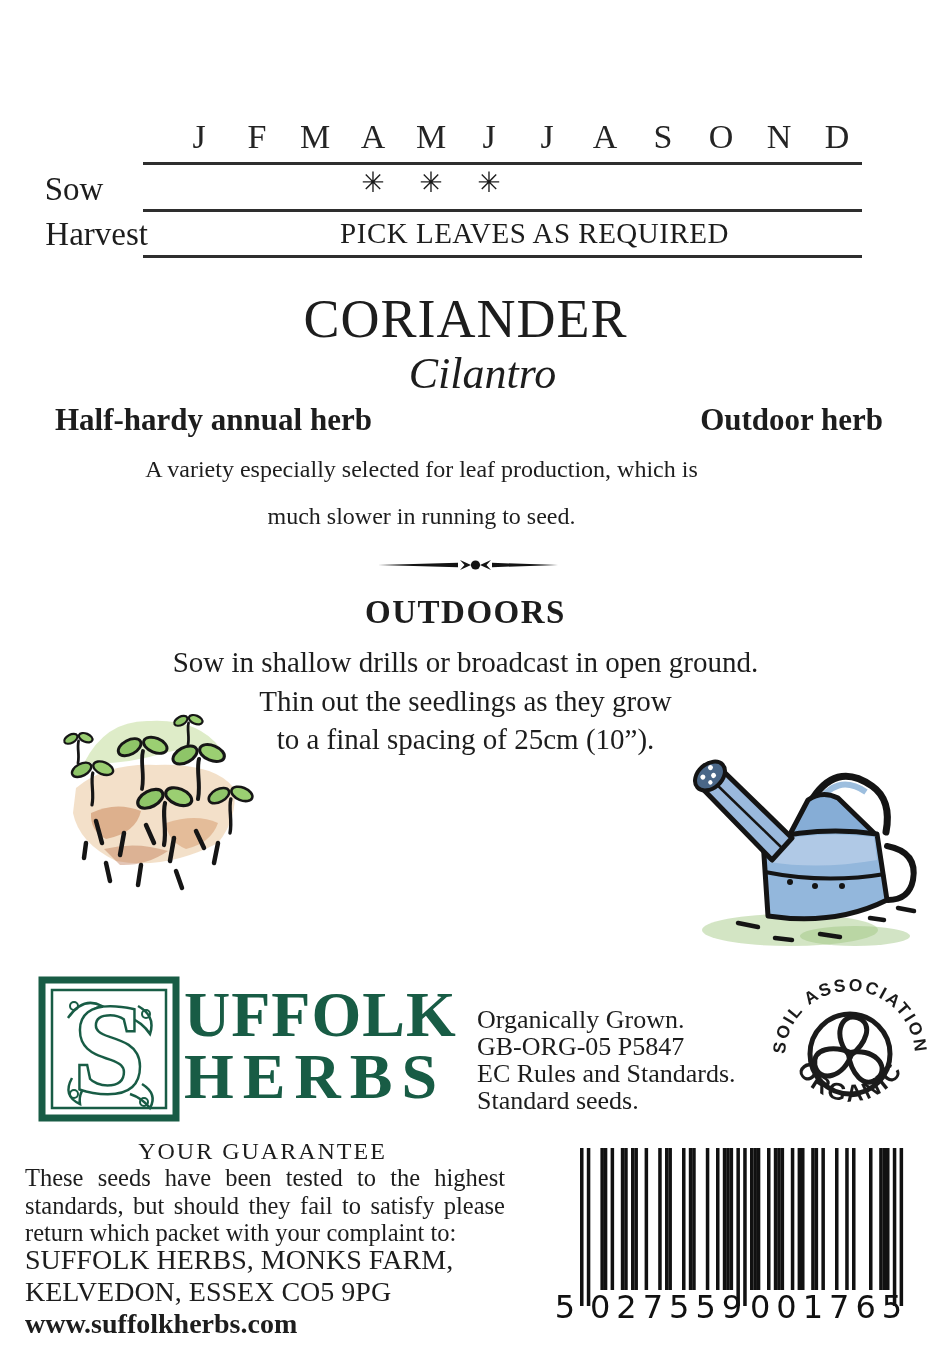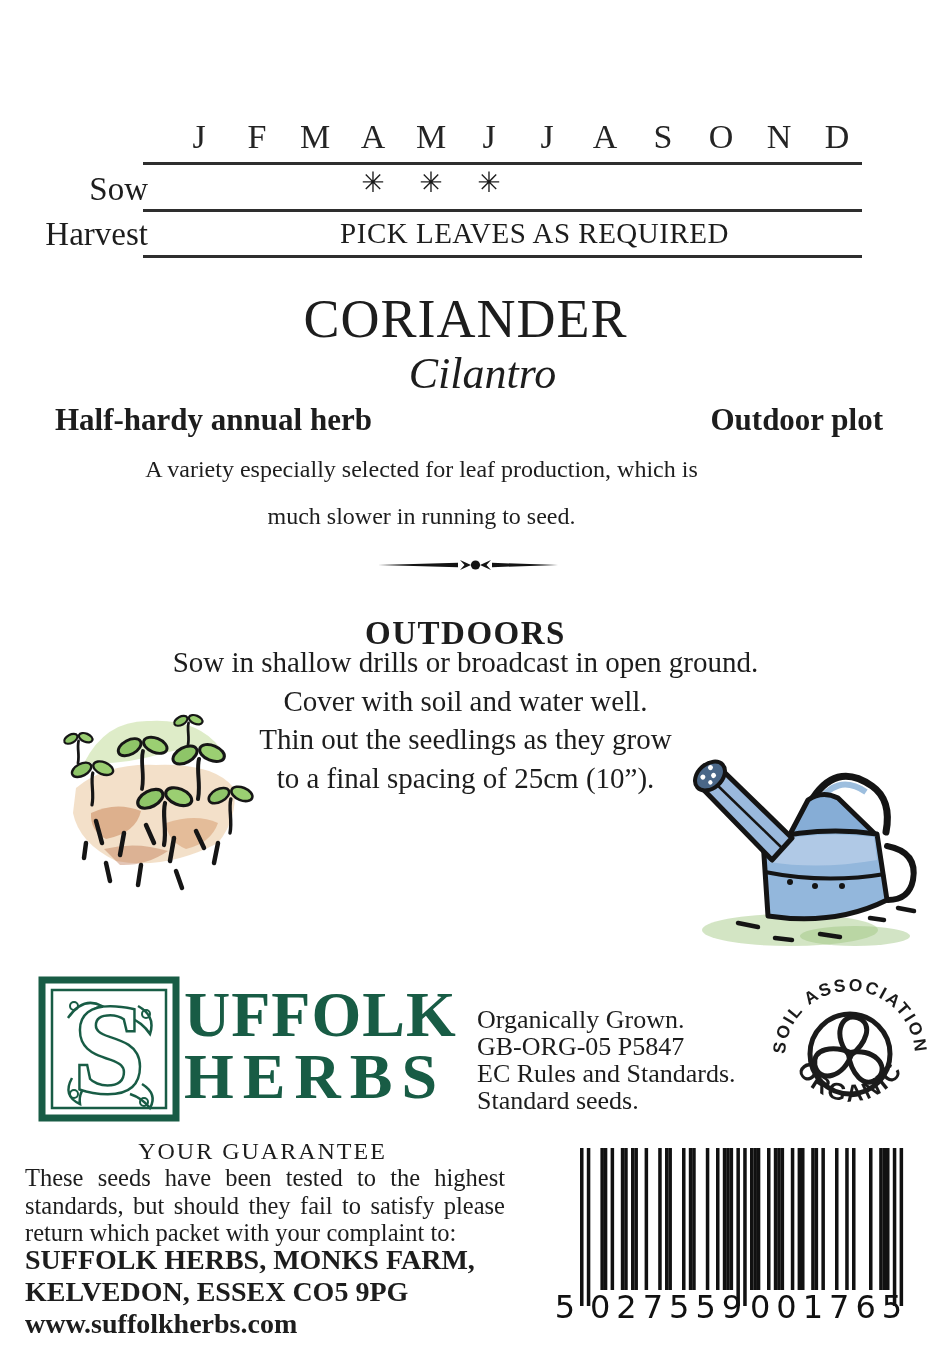--- a/index.html
+++ b/index.html
@@ -11,53 +11,53 @@
   .center{text-align:center;}
 
   
   #cal-months{left:170px;top:118px;width:696px;display:flex;}
   #cal-months .cal-cell{flex:1;text-align:center;font-size:34px;color:#242424;}
   #cal-marks{left:170px;top:166px;width:696px;display:flex;}
   #cal-marks .cal-cell{flex:1;text-align:center;font-size:28px;
     font-family:"DejaVu Sans",sans-serif;color:#1a1a1a;}
   .rule{left:143px;width:719px;height:2.5px;background:#2e2e2e;}
   #rule1{top:162px;} #rule2{top:209px;} #rule3{top:255px;}
-  #sow-label{left:0;top:171px;width:148px;text-align:right;font-size:33px;}
+  #sow-label{left:0;top:171px;width:148px;text-align:center;font-size:33px;}
   #harvest-label{left:0;top:216px;width:148px;text-align:right;font-size:33px;}
   #harvest-text{left:143px;top:217px;width:719px;text-align:center;font-size:29px;letter-spacing:.5px;padding-left:32px;}
 
   
   #title{left:0;top:288px;width:931px;font-size:54px;letter-spacing:1px;}
   #subtitle{left:0;top:348px;width:931px;font-size:44px;font-style:italic;padding-left:17px;}
   #descriptors{left:55px;top:402px;width:828px;display:flex;justify-content:space-between;
     font-size:31px;font-weight:bold;}
   #description{left:0;top:446px;width:843px;font-size:24px;line-height:47px;}
   #divider{left:378px;top:556px;}
 
   
-  #outdoors-heading{left:0;top:594px;width:931px;font-size:33px;font-weight:bold;letter-spacing:1.5px;margin-top:21px;}
+  #outdoors-heading{left:0;top:594px;width:931px;font-size:33px;font-weight:bold;letter-spacing:1.5px;}
   #instructions{left:0;top:643px;width:931px;font-size:29px;line-height:38.5px;}
 
   
   #seedlings{left:46px;top:693px;}
   #watering-can{left:670px;top:748px;}
 
   
   #logo-tile{left:38px;top:976px;}
   #logo-words{left:184px;top:984px;line-height:62px;color:var(--brand,#185c45);
     font-weight:bold;}
   #logo-word-top{font-size:64px;letter-spacing:1px;}
   #logo-word-bottom{font-size:64px;letter-spacing:9px;}
   #organic-info{left:477px;top:1006px;font-size:26px;line-height:27px;}
   #soil-roundel{left:770px;top:974px;}
 
   
   #guarantee-heading{left:10px;top:1138px;width:505px;text-align:center;font-size:24px;letter-spacing:2px;}
   #guarantee-body{left:25px;top:1164px;width:480px;font-size:24.5px;line-height:27.5px;text-align:justify;}
-  #address{left:25px;top:1244px;font-size:28px;font-weight:bold;line-height:31.5px;}
+  #address{left:25px;top:1244px;font-size:28px;font-weight:normal;line-height:31.5px;}
   #website{left:25px;top:1308px;font-size:28px;font-weight:bold;}
 
   
   #barcode{left:545px;top:1144px;width:385px;height:205px;}
   #barcode svg{position:absolute;left:0;top:0;}
   #barcode .bc-digit{position:absolute;font-family:"DejaVu Sans",sans-serif;
     font-size:32px;color:#111;top:144px;}
   #bc-first{left:0;width:30px;text-align:right;}
   #bc-left{left:45px;width:146px;text-align:right;letter-spacing:6px;}
   #bc-right{left:205px;width:146px;text-align:center;letter-spacing:6px;}
@@ -97,39 +97,38 @@
   </div>
 <div class="abs rule" id="rule2"></div>
 <div class="abs" id="harvest-label">Harvest</div>
 <div class="abs" id="harvest-text">PICK LEAVES AS REQUIRED</div>
 <div class="abs rule" id="rule3"></div>
 
 <div class="abs center" id="title">CORIANDER</div>
 <div class="abs center" id="subtitle">Cilantro</div>
 <div class="abs" id="descriptors">
   <span>Half-hardy annual herb</span>
-  <span>Outdoor plot</span>
+  <span>Outdoor herb</span>
 </div>
 <div class="abs center" id="description">
   <div>A variety especially selected for leaf production, which is</div>
   <div>much slower in running to seed.</div>
 </div>
 
 <svg class="abs" id="divider" width="180" height="18" viewBox="0 0 180 18">
   <polygon points="0,9 80,6.8 80,11.2" fill="#141414"></polygon>
   <polygon points="180,9 114,6.8 114,11.2" fill="#141414"></polygon>
   <path d="M82 4 L93 9 L82 14 L86.5 9 Z" fill="#141414"></path>
   <circle cx="97.5" cy="9" r="4.6" fill="#141414"></circle>
   <path d="M113 4 L102 9 L113 14 L108.5 9 Z" fill="#141414"></path>
 </svg>
 
 <div class="abs center" id="outdoors-heading">OUTDOORS</div>
 <div class="abs center" id="instructions">
   <div>Sow in shallow drills or broadcast in open ground.</div>
-  <div>Cover with soil and water well.</div>
   <div>Thin out the seedlings as they grow</div>
   <div>to a final spacing of 25cm (10”).</div>
 </div>
 
 <svg class="abs" id="seedlings" width="212" height="207" viewBox="0 0 212 207">
   <path d="M38 70 Q60 26 105 28 Q152 26 174 55 Q150 52 118 60 Q80 72 38 70Z" fill="#c2dd9a" opacity="0.55"></path>
   <path d="M30 95 Q60 70 110 72 Q168 70 188 95 Q192 125 172 150 Q120 177 70 168 Q33 150 27 120Z" fill="#e8c194" opacity="0.5"></path>
   <path d="M45 120 Q70 108 95 118 Q90 140 60 146 Q44 138 45 120Z" fill="#c87f52" opacity="0.5"></path>
   <path d="M120 130 Q150 120 172 130 Q165 150 140 156 Q121 148 120 130Z" fill="#cf8a58" opacity="0.42"></path>
   <path d="M58 156 Q90 148 122 158 Q100 173 74 172Z" fill="#b96f46" opacity="0.4"></path>

